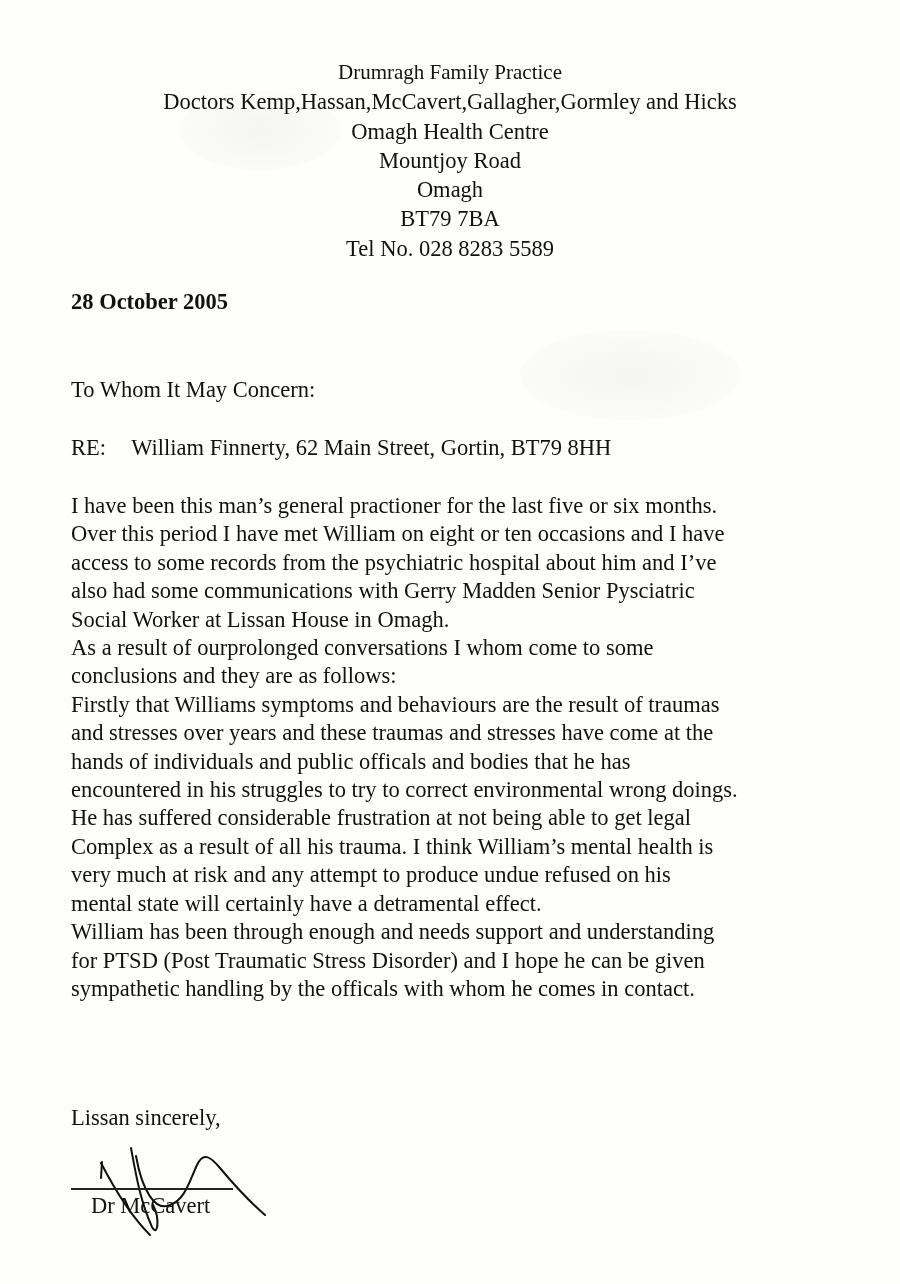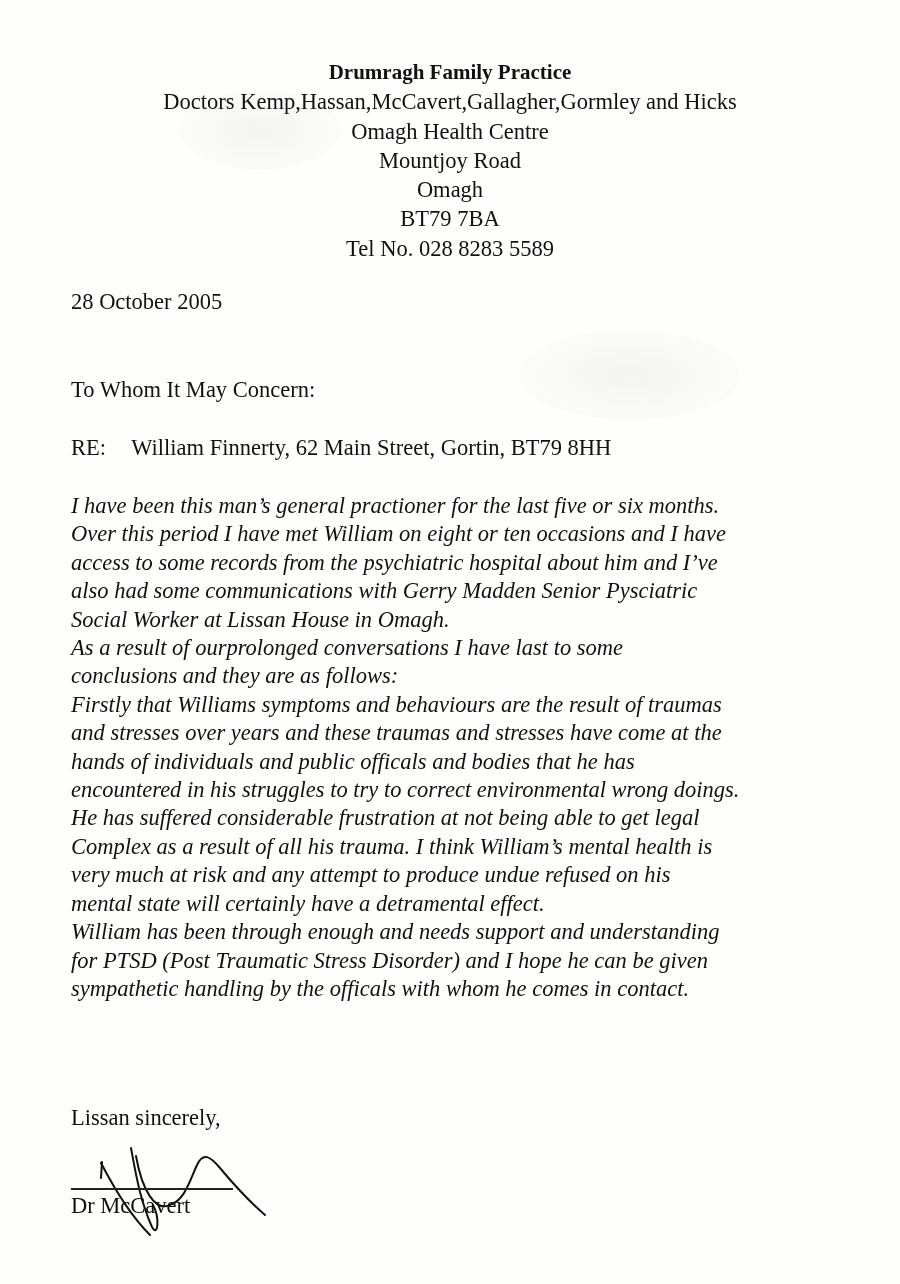--- a/index.html
+++ b/index.html
@@ -24,57 +24,56 @@
     .letterhead {
       position: absolute;
       top: 58px;
       left: 0;
       width: 900px;
       text-align: center;
       font-size: 22.5px;
       line-height: 29.3px;
     }
     .letterhead .practice {
-      font-weight: bold;
+      font-weight: normal;
       font-size: 21px;
     }
     .letterhead div {
       white-space: nowrap;
     }
     .block {
       position: absolute;
       left: 71px;
       font-size: 22.5px;
       white-space: nowrap;
     }
-    .date { top: 289px; }
+    .date { top: 289px; font-weight: bold; }
     .salutation { top: 377px; }
     .re { top: 435px; }
     .re .re-label { margin-right: 20px; }
     .body-text {
       position: absolute;
       left: 71px;
       top: 492px;
       font-size: 22.5px;
       line-height: 28.4px;
     }
     .body-text .line {
       white-space: nowrap;
-      font-style: italic;
     }
     .closing { top: 1105px; }
     .sig-line {
       position: absolute;
       left: 71px;
       top: 1188px;
       width: 162px;
       height: 2px;
       background: #222;
     }
-    .signatory { top: 1193px; }
+    .signatory { top: 1193px; margin-left: 20px; }
     .signature {
       position: absolute;
       left: 60px;
       top: 1120px;
       width: 240px;
       height: 140px;
     }
     .smudge {
       position: absolute;
       border-radius: 50%;
@@ -104,21 +103,21 @@
     <span class="re-label">RE:</span>
     <span>William Finnerty, 62 Main Street, Gortin, BT79 8HH</span>
   </div>
 
   <div class="body-text">
     <div class="line">I have been this man’s general practioner for the last five or six months.</div>
     <div class="line">Over this period I have met William on eight or ten occasions and I have</div>
     <div class="line">access to some records from the psychiatric hospital about him and I’ve</div>
     <div class="line">also had some communications with Gerry Madden Senior Pysciatric</div>
     <div class="line">Social Worker at Lissan House in Omagh.</div>
-    <div class="line">As a result of ourprolonged conversations I have last to some</div>
+    <div class="line">As a result of ourprolonged conversations I whom come to some</div>
     <div class="line">conclusions and they are as follows:</div>
     <div class="line">Firstly that Williams symptoms and behaviours are the result of traumas</div>
     <div class="line">and stresses over years and these traumas and stresses have come at the</div>
     <div class="line">hands of individuals and public officals and bodies that he has</div>
     <div class="line">encountered in his struggles to try to correct environmental wrong doings.</div>
     <div class="line">He has suffered considerable frustration at not being able to get legal</div>
     <div class="line">Complex as a result of all his trauma.  I think William’s mental health is</div>
     <div class="line">very much at risk and any attempt to produce undue refused on his</div>
     <div class="line">mental state will certainly have a detramental effect.</div>
     <div class="line">William has been through enough and needs support and understanding</div>

